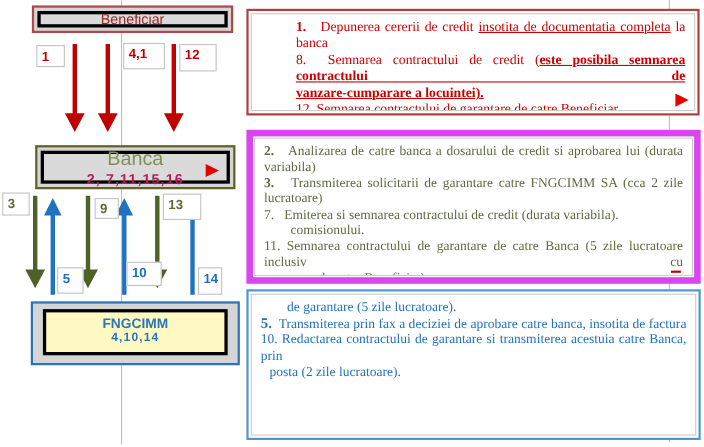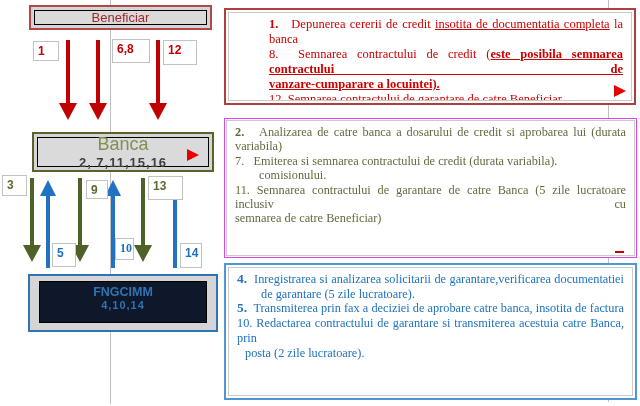--- a/index.html
+++ b/index.html
@@ -1,29 +1,29 @@
 <!DOCTYPE html>
 <html><head>
 <meta charset="utf-8">
 <style>
   html,body{margin:0;padding:0;background:#fff;}
   #canvas{position:relative;width:640px;height:406px;background:#ffffff;overflow:hidden;
           font-family:"Liberation Sans",sans-serif;}
   .vline{position:absolute;top:0;width:1px;background:#bfbfbf;}
   
   .node{position:absolute;box-sizing:border-box;background:#d5d5d5;}
-  .node-inner{position:absolute;inset:3px;border:1px solid #000000;background:#dadada;
+  .node-inner{position:absolute;inset:3px;border:3px solid #000000;background:#dadada;
               display:flex;flex-direction:column;justify-content:center;align-items:center;}
   .node-beneficiar{left:29px;top:5px;width:183px;height:25px;border:2px solid #b24747;}
   .node-beneficiar .t1{color:#a02828;font-size:13px;}
   .node-banca{left:32px;top:132px;width:182px;height:40px;border:2px solid #60602b;}
   .node-banca .t1{color:#7e9153;font-size:18px;}
-  .node-banca .t2{color:#404040;font-size:13px;font-weight:bold;letter-spacing:1px;}
+  .node-banca .t2{color:#be185d;font-size:13px;font-weight:bold;letter-spacing:1px;}
   .node-fngcimm{left:28px;top:274px;width:190px;height:58px;border:2px solid #2e74b5;}
-  .node-fngcimm .node-inner{inset:5px 9px 7px 9px;justify-content:flex-start;padding-top:3px;background:#0f172a;}
+  .node-fngcimm .node-inner{inset:5px 9px 7px 9px;justify-content:flex-start;padding-top:3px;background:#fef9c3;}
   .node-fngcimm .t1{color:#2e74b5;font-size:12.5px;font-weight:bold;}
   .node-fngcimm .t2{color:#2e74b5;font-size:11px;font-weight:bold;letter-spacing:1px;}
   
   .slab{position:absolute;box-sizing:border-box;background:#fff;border:1px solid #c2c2c2;
         font-size:12px;font-weight:bold;padding:2px 0 0 4px;}
   .slab.red{color:#c00000;} .slab.olv{color:#5d6b33;} .slab.blu{color:#1f6fc0;}
   
   .shaft{position:absolute;width:4px;}
   .head{position:absolute;width:0;height:0;}
   .red-a{background:#c00000;}
@@ -32,21 +32,21 @@
   .head.down.red-h{border-left:9px solid transparent;border-right:9px solid transparent;border-top:17px solid #c00000;}
   .head.down.olv-h{border-left:9px solid transparent;border-right:9px solid transparent;border-top:17px solid #4e6228;}
   .head.up.blu-h{border-left:8px solid transparent;border-right:8px solid transparent;border-bottom:16px solid #2272c3;}
   .play{width:0;height:0;border-top:6px solid transparent;border-bottom:6px solid transparent;border-left:12px solid #e60000;}
   
   .panel{position:absolute;box-sizing:border-box;background:#ffffff;}
   .panel-inner{position:absolute;inset:2px;border:1px solid #cacaca;padding:4px 8px 2px 8px;
                font-family:"Liberation Serif",serif;overflow:hidden;}
   .panel-red{left:224px;top:8px;width:412px;height:97px;border:2px solid #ad3f3f;}
   .panel-red .panel-inner{color:#cc0000;font-size:12.5px;line-height:15px;padding-left:40px;}
-  .panel-olv{left:224px;top:118px;width:413px;height:140px;border:1px solid #d946ef;}
+  .panel-olv{left:224px;top:118px;width:413px;height:140px;border:6px solid #d946ef;}
   .panel-olv .panel-inner{inset:1px;color:#5f6b3f;font-size:12.3px;line-height:14.4px;}
   .panel-blu{left:224px;top:263px;width:413px;height:137px;border:2px solid #4f96d2;}
   .panel-blu .panel-inner{color:#2173be;font-size:12.3px;line-height:14.7px;}
   .line{white-space:normal;}
   .line.just{text-align:justify;text-align-last:justify;}
   .line.ind1{padding-left:24px;}
   .line.ind2{padding-left:8px;}
   .line .b{font-weight:bold;}
   .line .u{text-decoration:underline;}
   .panel-blu .b{font-size:13.5px;}
@@ -75,27 +75,27 @@
   <div class="head down olv-h" style="left:134px;top:245px;"></div>
 
   <div class="head up blu-h" style="left:40px;top:180px;"></div>
   <div class="shaft blu-a" style="left:46px;top:195px;height:73px;"></div>
   <div class="head up blu-h" style="left:105px;top:180px;"></div>
   <div class="shaft blu-a" style="left:111px;top:195px;height:73px;"></div>
   <div class="head up blu-h" style="left:167px;top:180px;"></div>
   <div class="shaft blu-a" style="left:173px;top:195px;height:73px;"></div>
 
   <div class="slab red" style="left:33px;top:41px;width:26px;height:20px;"><span>1</span></div>
-  <div class="slab red" style="left:112px;top:39px;width:38px;height:24px;"><span>6,8</span></div>
+  <div class="slab red" style="left:112px;top:39px;width:38px;height:24px;"><span>4,1</span></div>
   <div class="slab red" style="left:163px;top:40px;width:34px;height:25px;"><span>12</span></div>
   <div class="slab olv" style="left:2px;top:175px;width:25px;height:21px;"><span>3</span></div>
   <div class="slab olv" style="left:86px;top:180px;width:22px;height:19px;"><span>9</span></div>
   <div class="slab olv" style="left:148px;top:176px;width:35px;height:24px;"><span>13</span></div>
   <div class="slab blu" style="left:52px;top:243px;width:24px;height:24px;"><span>5</span></div>
-  <div class="slab blu" style="left:115px;top:238px;width:19px;height:22px;font-family:Liberation Serif, serif;"><span>10</span></div>
+  <div class="slab blu" style="left:115px;top:238px;width:32px;height:22px;"><span>10</span></div>
   <div class="slab blu" style="left:180px;top:243px;width:22px;height:25px;"><span>14</span></div>
 
   <div class="node node-beneficiar">
     <div class="node-inner">
       <span class="t1">Beneficiar</span>
     </div>
   </div>
 
   <div class="node node-banca">
     <div class="node-inner">
@@ -118,31 +118,31 @@
         <div class="line just"><span>8.&nbsp;&nbsp;Semnarea contractului de credit (</span><span class="b u">este posibila semnarea contractului de</span></div>
         <div class="line"><span class="b u">vanzare-cumparare a locuintei).</span></div>
         <div class="line"><span>12. Semnarea contractului de garantare de catre Beneficiar.</span></div>
       </div>
     <div class="play" style="position:absolute;right:8px;bottom:6px;"></div>
   </div>
 
   <div class="panel panel-olv">
     <div class="panel-inner">
         <div class="line just"><span class="b">2.</span><span>&nbsp;&nbsp;&nbsp;Analizarea de catre banca a dosarului de credit si aprobarea lui (durata variabila)</span></div>
+        <div class="line just"><span class="b">3.</span><span>&nbsp;&nbsp;&nbsp;Transmiterea solicitarii de garantare catre FNGCIMM SA (cca 2 zile lucratoare)</span></div>
         <div class="line"><span>7.&nbsp;&nbsp;&nbsp;Emiterea si semnarea contractului de credit (durata variabila).</span></div>
         <div class="line ind1"><span>comisionului.</span></div>
         <div class="line just"><span>11. Semnarea contractului de garantare de catre Banca (5 zile lucratoare inclusiv cu</span></div>
         <div class="line"><span>semnarea de catre Beneficiar)</span></div>
       </div>
     <div class="dash" style="right:12px;bottom:4px;"></div>
   </div>
 
   <div class="panel panel-blu">
     <div class="panel-inner">
-        <div class="line just"><span class="b">4.</span><span>&nbsp;&nbsp;Inregistrarea si analizarea solicitarii de garantare,verificarea documentatiei</span></div>
         <div class="line ind1"><span>de garantare (5 zile lucratoare).</span></div>
         <div class="line just"><span class="b">5.</span><span>&nbsp;&nbsp;Transmiterea prin fax a deciziei de aprobare catre banca, insotita de factura</span></div>
         <div class="line just"><span>10. Redactarea contractului de garantare si transmiterea acestuia catre Banca, prin</span></div>
         <div class="line ind2"><span>posta (2 zile lucratoare).</span></div>
       </div>
   </div>
 
 </div>
 
 </body></html>

